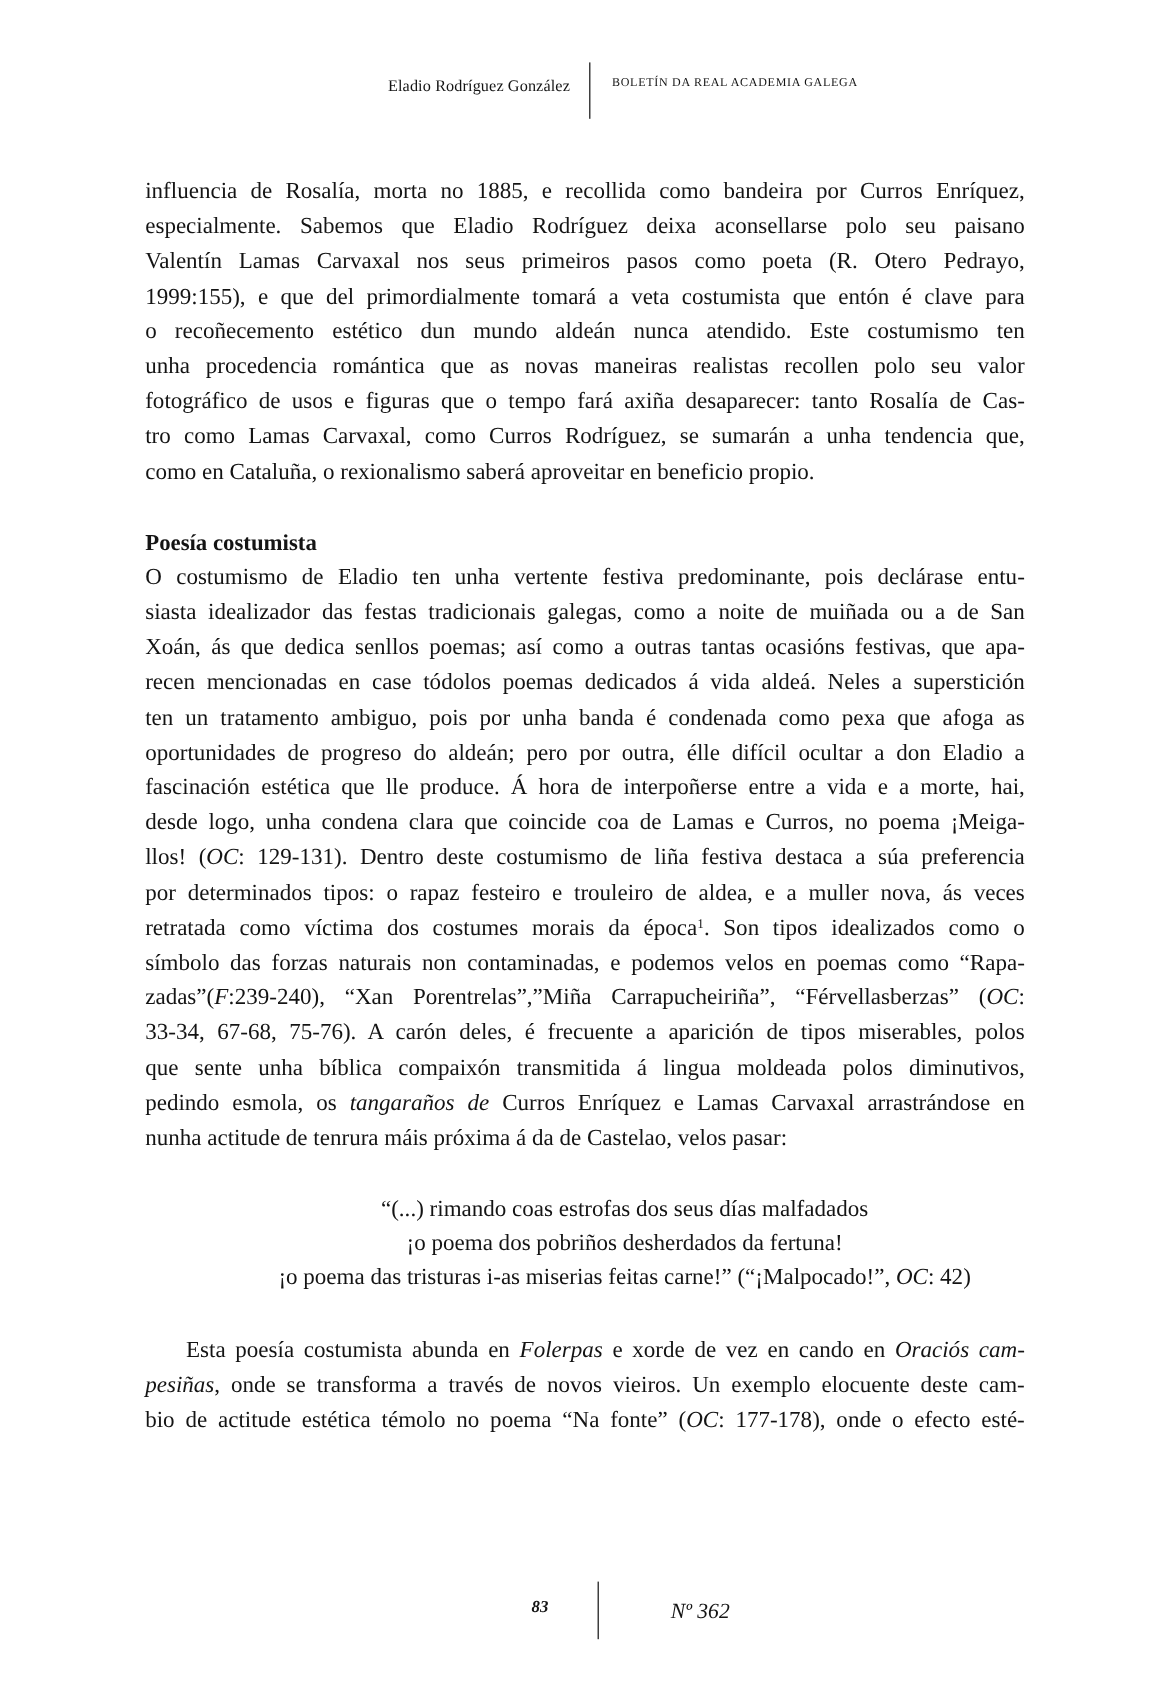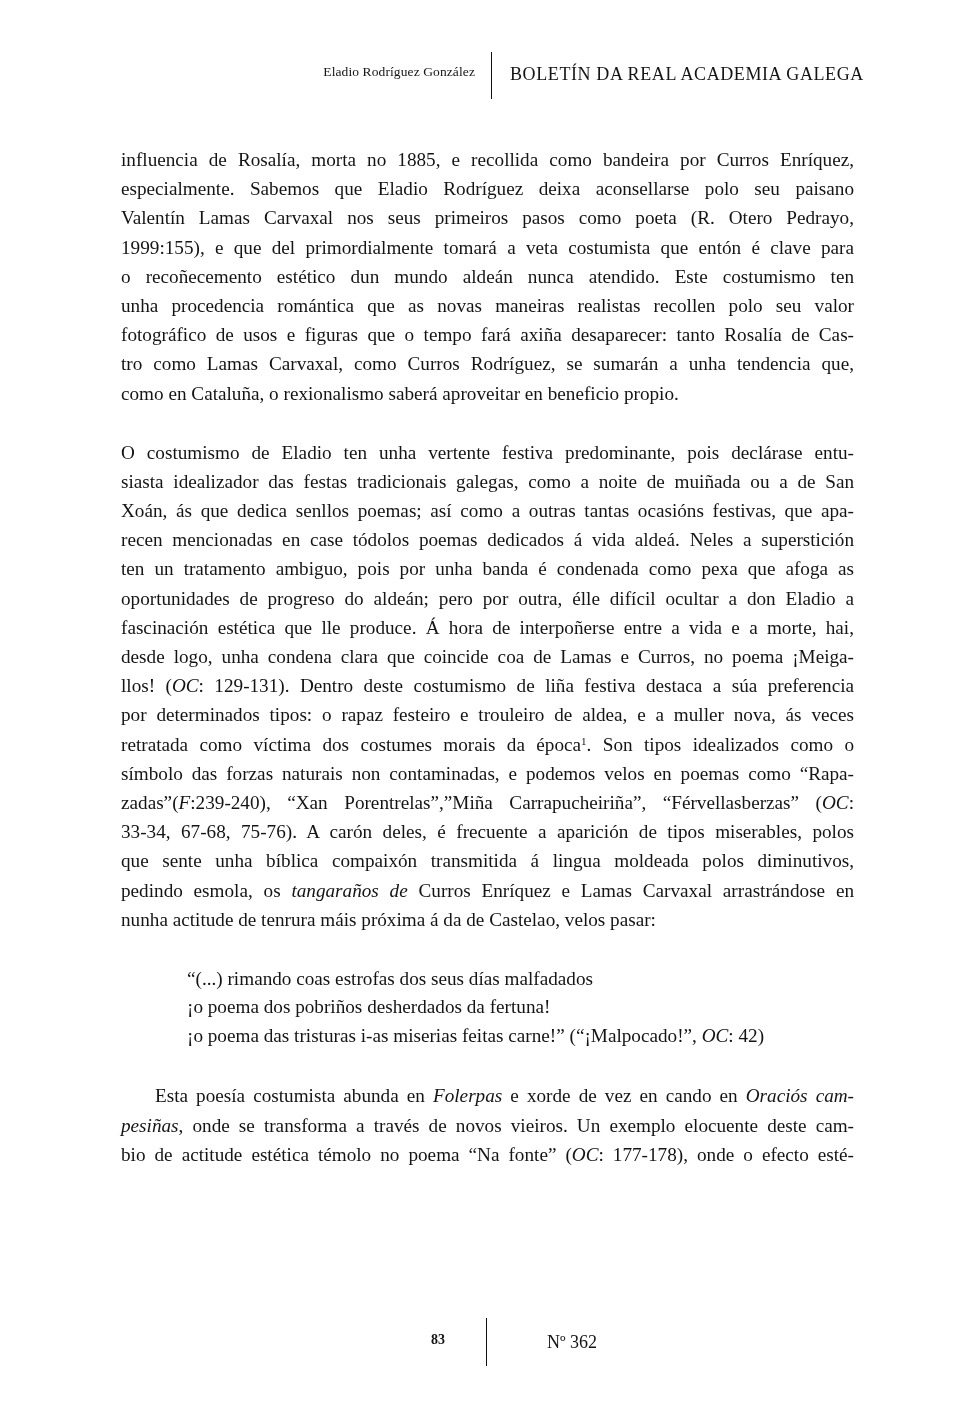--- a/index.html
+++ b/index.html
@@ -1,31 +1,31 @@
 <!DOCTYPE html>
 <html><head>
 <meta charset="utf-8">
 <style>
   html, body { margin: 0; padding: 0; background: #ffffff; }
   body { width: 975px; height: 1417px; position: relative; overflow: hidden;
          font-family: "Liberation Serif", "DejaVu Serif", serif; color: #141414; }
   .header { position: absolute; top: 52px; left: 5px; width: 975px; height: 48px; }
   .header .author { position: absolute; right: 505px; top: 12px; font-size: 13.5px; letter-spacing: 0.1px; }
   .header .divider { position: absolute; left: 486px; top: 0; width: 1px; height: 47px; background: #111; }
-  .header .journal { position: absolute; left: 505px; top: 12px; font-size: 18px; letter-spacing: 0.6px; }
+  .header .journal { position: absolute; left: 505px; top: 12px; font-size: 10px; letter-spacing: 0.6px; }
   .body-text { position: absolute; left: 121px; top: 145px; width: 733px; font-size: 19.2px; line-height: 29.2px; }
   .line { display: block; text-align: justify; text-align-last: justify; white-space: nowrap; height: 29.2px; }
   .line.last { text-align-last: left; }
   .gap { height: 30px; }
   .heading { font-weight: bold; display: block; height: 29.2px; font-size: 19px; }
-  .quote { margin-left: 66px; }
+  .quote { margin-left: 66px; text-align: center; }
   .quote .qline { display: block; height: 28.5px; white-space: nowrap; }
   .indent { text-indent: 34px; }
   sup { font-size: 11px; vertical-align: 6px; line-height: 0; }
-  .footer { position: absolute; top: 1318px; left: 0; width: 950px; height: 50px; }
+  .footer { position: absolute; top: 1318px; left: 12px; width: 950px; height: 50px; font-style: italic; }
   .footer .page-num { position: absolute; right: 505px; top: 14px; font-size: 14px; font-weight: bold; }
   .footer .divider { position: absolute; left: 486px; top: 0; width: 1px; height: 48px; background: #111; }
   .footer .issue { position: absolute; left: 504px; top: 14px; font-size: 18px; margin-left: 43px; }
 </style>
 </head>
 <body>
 
 <div class="header">
   <span class="author">Eladio Rodríguez González</span>
   <span class="divider"></span>
@@ -40,20 +40,21 @@
     <span class="line">1999:155), e que del primordialmente tomará a veta costumista que entón é clave para</span>
     <span class="line">o recoñecemento estético dun mundo aldeán nunca atendido. Este costumismo ten</span>
     <span class="line">unha procedencia romántica que as novas maneiras realistas recollen polo seu valor</span>
     <span class="line">fotográfico de usos e figuras que o tempo fará axiña desaparecer: tanto Rosalía de Cas-</span>
     <span class="line">tro como Lamas Carvaxal, como Curros Rodríguez, se sumarán a unha tendencia que,</span>
     <span class="line last">como en Cataluña, o rexionalismo saberá aproveitar en beneficio propio.</span>
   </div>
 
   <div class="gap"></div>
 
+  <span class="heading">Poesía costumista</span>
 
   <div>
     <span class="line">O costumismo de Eladio ten unha vertente festiva predominante, pois declárase entu-</span>
     <span class="line">siasta idealizador das festas tradicionais galegas, como a noite de muiñada ou a de San</span>
     <span class="line">Xoán, ás que dedica senllos poemas; así como a outras tantas ocasións festivas, que apa-</span>
     <span class="line">recen mencionadas en case tódolos poemas dedicados á vida aldeá. Neles a superstición</span>
     <span class="line">ten un tratamento ambiguo, pois por unha banda é condenada como pexa que afoga as</span>
     <span class="line">oportunidades de progreso do aldeán; pero por outra, élle difícil ocultar a don Eladio a</span>
     <span class="line">fascinación estética que lle produce. Á hora de interpoñerse entre a vida e a morte, hai,</span>
     <span class="line">desde logo, unha condena clara que coincide coa de Lamas e Curros, no poema ¡Meiga-</span>

